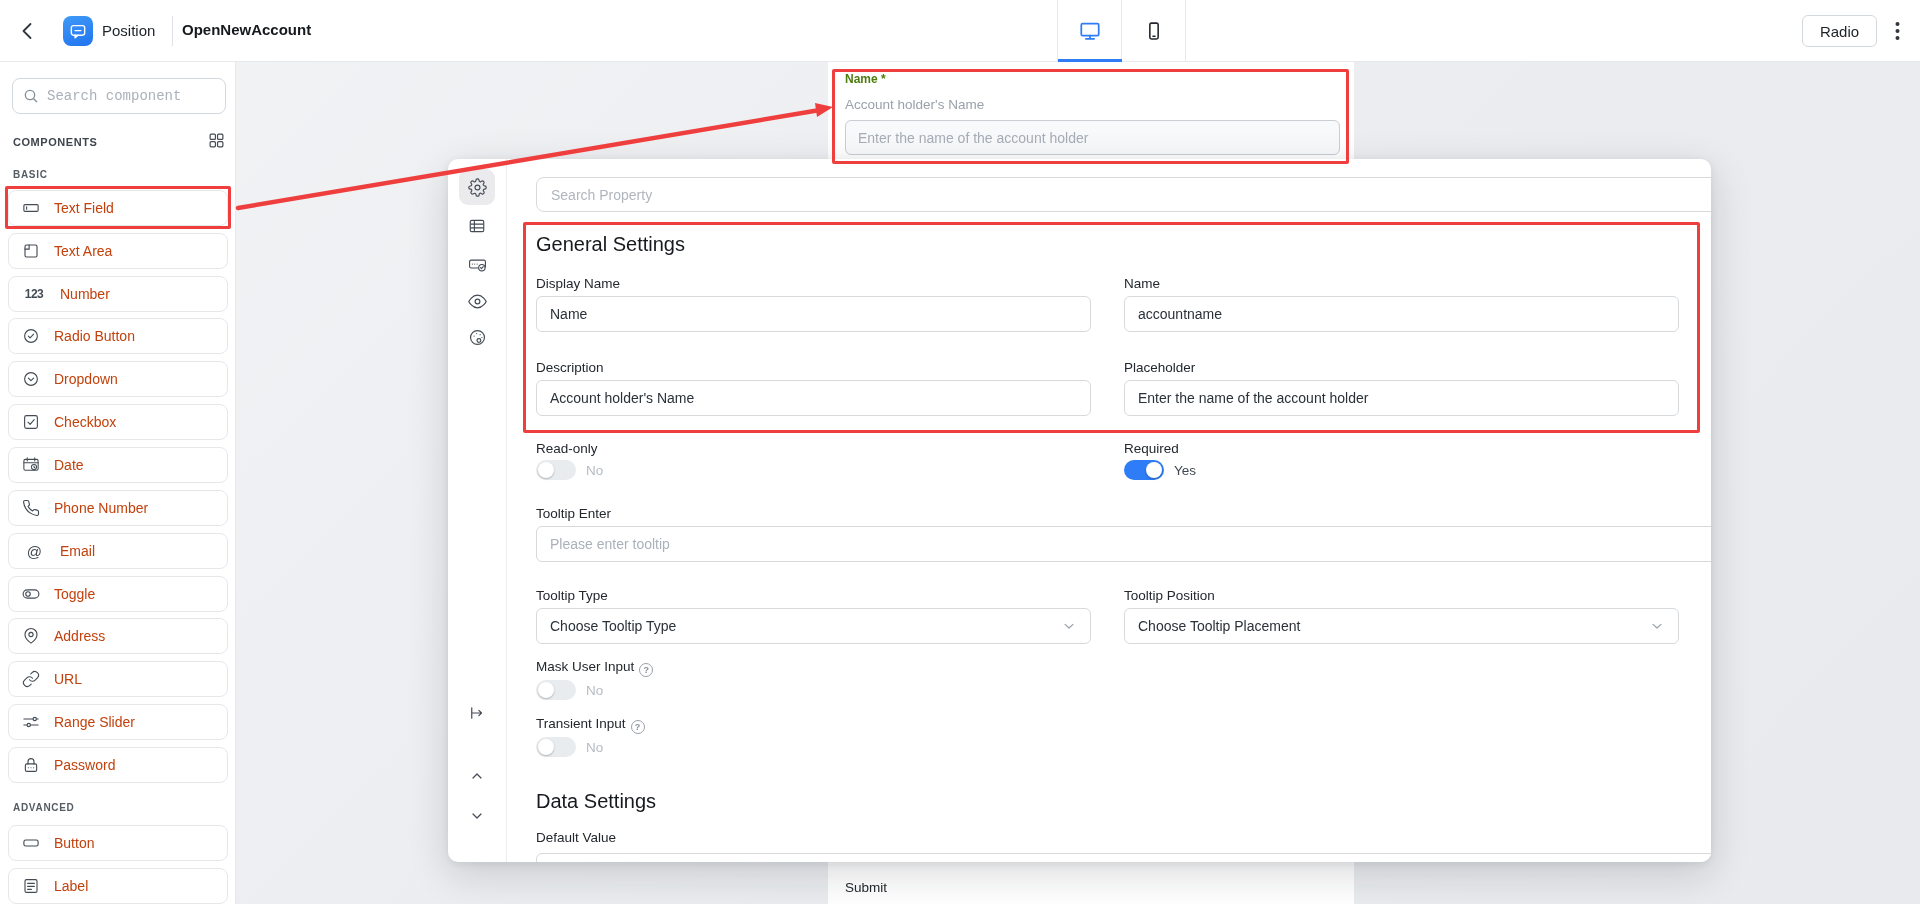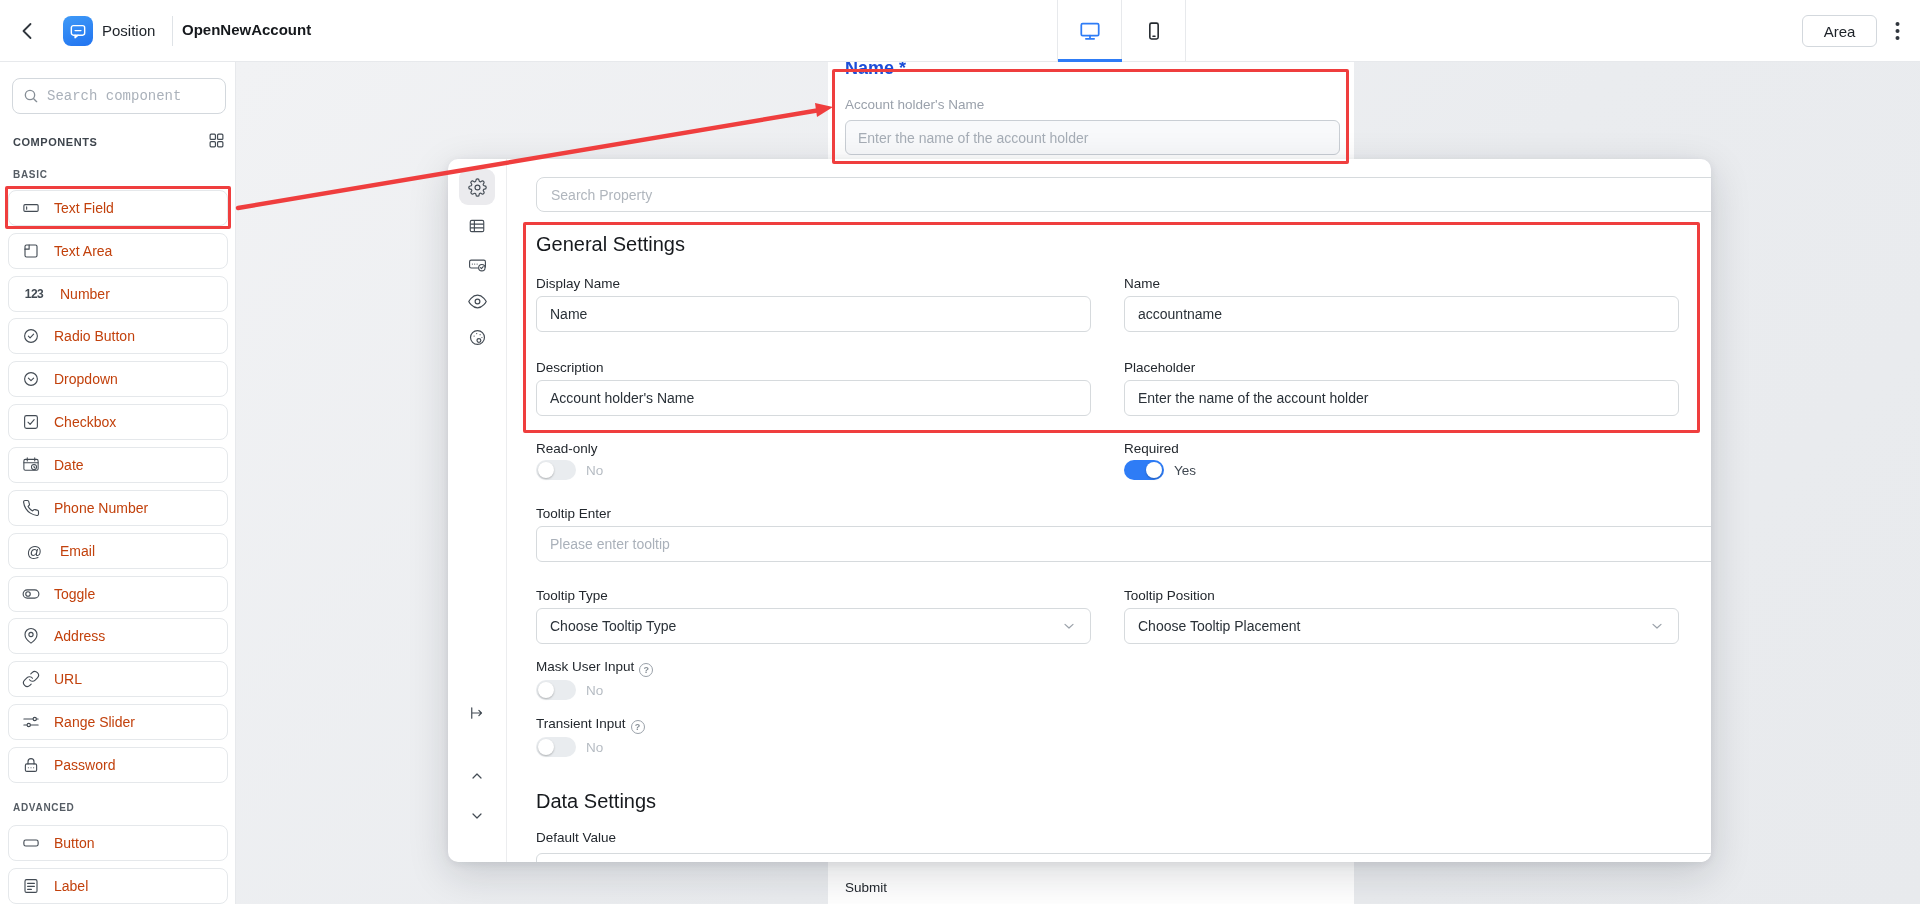--- a/index.html
+++ b/index.html
@@ -30,21 +30,21 @@
   .grp-title { position:absolute; left:13px; font-size:10px; font-weight:700; letter-spacing:.07em; color:#555c64; }
   .citem { position:absolute; left:8px; width:220px; height:36px; background:#fff; border:1px solid #e5e8eb; border-radius:8px; display:flex; align-items:center; padding-left:13px; gap:14px; cursor:pointer; }
   .citem .clabel { font-size:14px; color:#c2410c; }
   .citem svg { flex:0 0 auto; }
   .icon-text { width:24px; text-align:center; font-size:12px; font-weight:700; color:#434b54; letter-spacing:-0.5px; }
   .icon-at { font-size:15px; font-weight:400; }
 
   
   .canvas { position:absolute; left:236px; top:62px; width:1684px; height:842px; background:linear-gradient(135deg,#f1f2f4 0%,#eaecef 55%,#e8eaed 100%); z-index:1; }
   .form-panel { position:absolute; left:828px; top:62px; width:526px; height:842px; background:#ffffff; z-index:2; }
-  .pv-label { position:absolute; left:845px; top:58px; font-size:18px; font-weight:700; color:#1d4ed8; z-index:3; }
+  .pv-label { position:absolute; left:845px; top:72px; font-size:12px; font-weight:700; color:#4d7c0f; z-index:3; }
   .pv-desc { position:absolute; left:845px; top:97px; font-size:13.5px; color:#9aa1ab; z-index:3; }
   .pv-input { position:absolute; left:845px; top:120px; width:495px; height:35px; border:1px solid #c9ced4; border-radius:6px; background:#f8f9fb; padding:0 12px; font-size:14px; color:#30363d; z-index:3; font-family:"Liberation Sans",sans-serif; }
   .pv-input::placeholder { color:#a6adb6; }
   .submit-label { position:absolute; left:845px; top:880px; font-size:13.5px; color:#23282e; z-index:3; }
 
   
   .modal { position:absolute; left:448px; top:159px; width:1263px; height:703px; background:#fff; border-radius:10px; box-shadow:0 12px 40px rgba(16,24,40,.16), 0 2px 8px rgba(16,24,40,.08); z-index:10; overflow:hidden; }
   .rail { position:absolute; left:0; top:0; width:59px; height:703px; border-right:1px solid #ecedef; }
   .rail-btn { position:absolute; left:11px; width:36px; height:36px; border-radius:9px; display:flex; align-items:center; justify-content:center; cursor:pointer; }
   .rail-btn.active { background:#ebebee; }
@@ -111,21 +111,21 @@
         </svg>
     </div>
     <div class="device-tab" style="left:1122px">
       <svg width="20" height="20" viewBox="0 0 24 24" fill="none" stroke="#23282e" stroke-width="1.9" stroke-linecap="round" stroke-linejoin="round">
           <rect x="7" y="2.5" width="10" height="19" rx="2"></rect>
           <path d="M10.8 18.2h2.4"></path>
         </svg>
     </div>
     <div class="device-underline"></div>
 
-    <div class="test-btn">Area</div>
+    <div class="test-btn">Radio</div>
     <div class="kebab">
       <svg width="5" height="20" viewBox="0 0 5 20">
           <circle cx="2.5" cy="3" r="2" fill="#30363d"></circle>
           <circle cx="2.5" cy="10" r="2" fill="#30363d"></circle>
           <circle cx="2.5" cy="17" r="2" fill="#30363d"></circle>
         </svg>
     </div>
   </div>
 
   <div class="sidebar">

